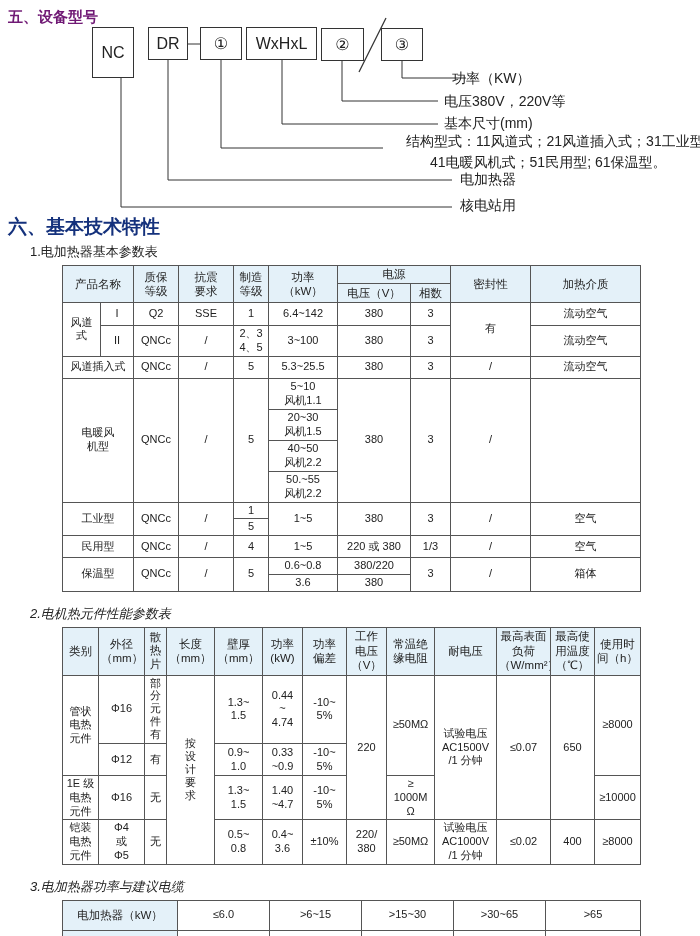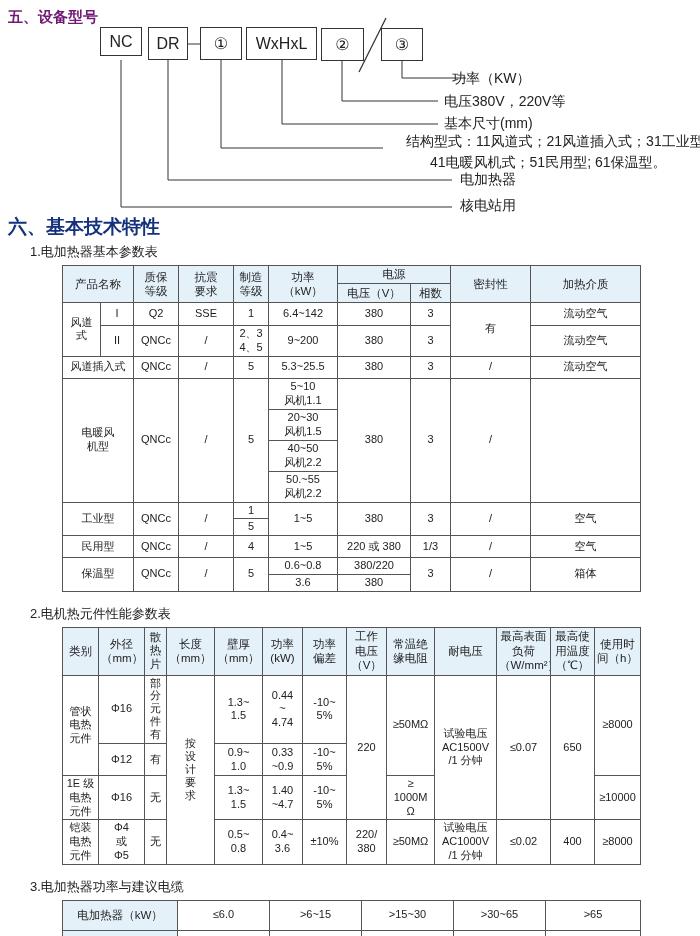--- a/index.html
+++ b/index.html
@@ -12,21 +12,21 @@
   .dg-svg { position:absolute; left:0; top:0; }
   .mbox { position:absolute; border:1.5px solid #333; background:#fff; display:flex; align-items:center; justify-content:center;
           font-size:16px; color:#222; }
   .dg-label { position:absolute; font-size:14px; color:#222; white-space:nowrap; }
   .dg-struct span { display:block; line-height:21px;margin-left:18px; }
   .dg-struct .ln2 { padding-left:24px; }
 
   
   .sec6-title { font-size:19px; font-weight:bold; color:#14317c; margin:2px 0 3px 8px; }
   .subhead { font-size:13px; color:#222; margin:2px 0 4px 30px; }
-  .subhead.mt { margin-top:13px; }
+  .subhead.mt { margin-top:13px;font-style:italic; }
 
   table { border-collapse:collapse; table-layout:fixed; margin-left:62px; border:1.5px solid #444; }
   td { border:1px solid #555; text-align:center; vertical-align:middle; font-size:11px; line-height:1.25;
        padding:1px 2px; white-space:pre-line; overflow:hidden; }
   .hd { background:#e4f1f9; font-size:11.5px; }
   .vstack { display:inline-block; width:12px; word-break:break-all; white-space:normal; line-height:1.18; }
 </style>
 </head>
 <body>
 
@@ -39,21 +39,21 @@
       <path d="M121,60 V207 H452" fill="none" stroke="#333" stroke-width="1"></path>
       <path d="M168,60 V180 H452" fill="none" stroke="#333" stroke-width="1"></path>
       <path d="M221,60 V148 H383" fill="none" stroke="#333" stroke-width="1"></path>
       <path d="M282,60 V124 H438" fill="none" stroke="#333" stroke-width="1"></path>
       <path d="M342,61 V101 H438" fill="none" stroke="#333" stroke-width="1"></path>
       <path d="M402,61 V78 H466" fill="none" stroke="#333" stroke-width="1"></path>
       <path d="M386,18 L359,72" fill="none" stroke="#333" stroke-width="1.2"></path>
       <path d="M188,44 H200" fill="none" stroke="#333" stroke-width="1"></path>
     </svg>
 
-    <div class="mbox" style="left:100px;top:27px;width:42px;height:29px">NC</div>
+    <div class="mbox" style="left:92px;top:27px;width:42px;height:51px">NC</div>
     <div class="mbox" style="left:148px;top:27px;width:40px;height:33px">DR</div>
     <div class="mbox" style="left:200px;top:27px;width:42px;height:33px">①</div>
     <div class="mbox" style="left:246px;top:27px;width:71px;height:33px">WxHxL</div>
     <div class="mbox" style="left:321px;top:28px;width:43px;height:33px">②</div>
     <div class="mbox" style="left:381px;top:28px;width:42px;height:33px">③</div>
 
     <div class="dg-label" style="left:452px;top:70px">功率（KW）</div>
     <div class="dg-label" style="left:444px;top:93px">电压380V，220V等</div>
     <div class="dg-label" style="left:444px;top:115px">基本尺寸(mm)</div>
     <div class="dg-label dg-struct" style="left:388px;top:131px">
@@ -111,21 +111,21 @@
       <td>3</td>
       <td rowspan="2">有</td>
       <td>流动空气</td>
     </tr>
     <tr style="height:25px">
       <td>II</td>
       <td>QNCc</td>
       <td>/</td>
       <td>2、3
 4、5</td>
-      <td>9~200</td>
+      <td>3~100</td>
       <td>380</td>
       <td>3</td>
       <td>流动空气</td>
     </tr>
     <tr style="height:22px">
       <td colspan="2">风道插入式</td>
       <td>QNCc</td>
       <td>/</td>
       <td>5</td>
       <td>5.3~25.5</td>

